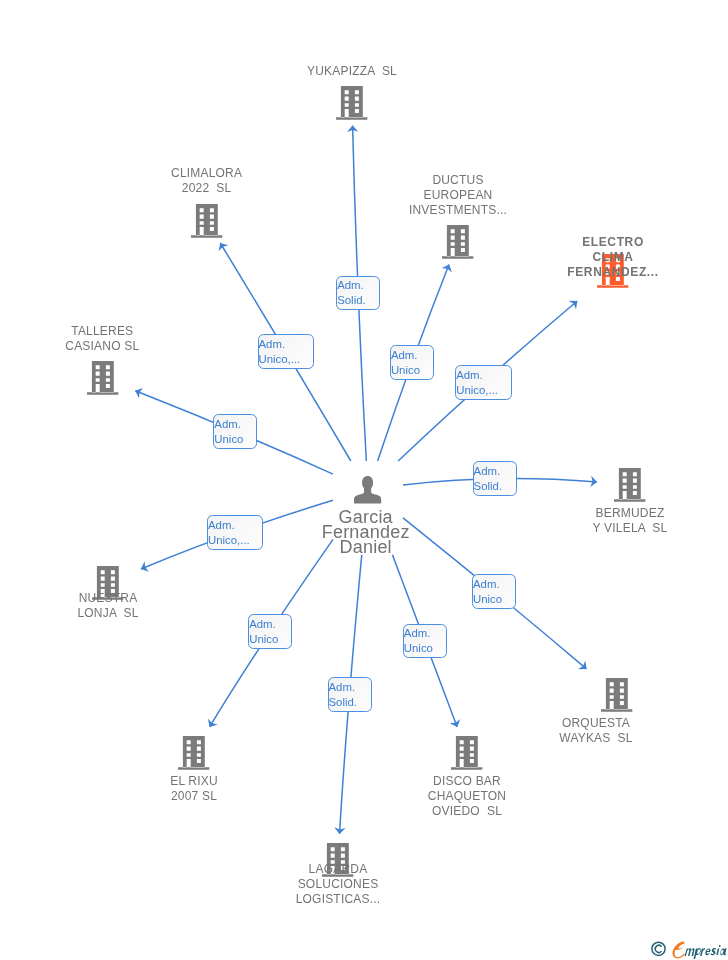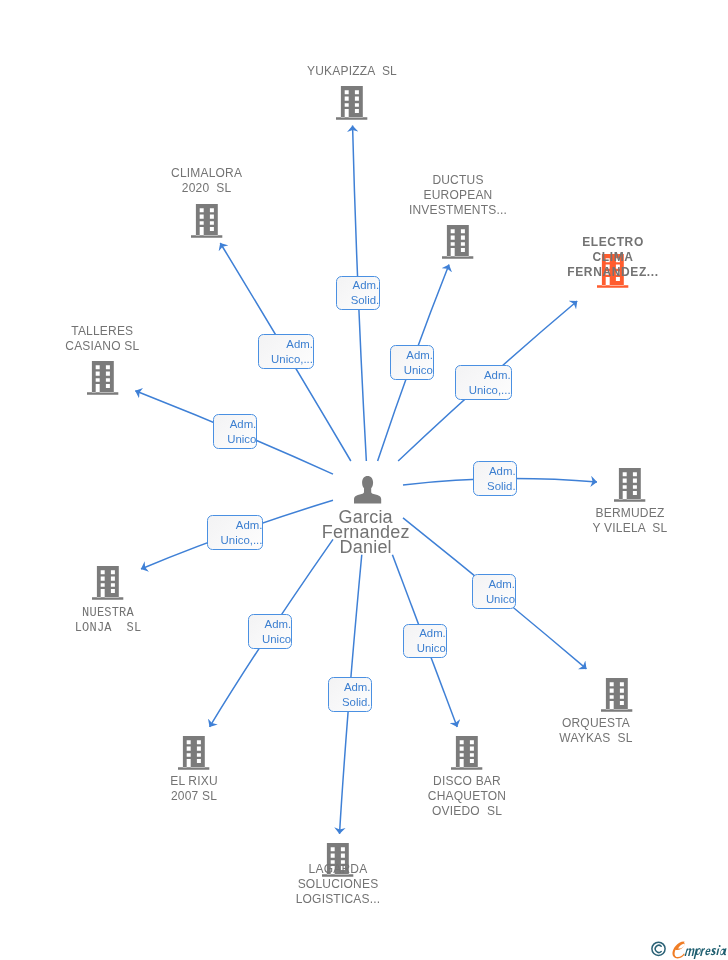--- a/index.html
+++ b/index.html
@@ -2,21 +2,21 @@
 <html><head>
 <meta charset="utf-8">
 <style>
   html,body{margin:0;padding:0;background:#fff;}
   body{width:728px;height:960px;font-family:"Liberation Sans",sans-serif;overflow:hidden;position:relative;}
   #stage{position:absolute;left:0;top:0;width:728px;height:960px;}
   svg#edges-layer{position:absolute;left:0;top:0;width:728px;height:960px;overflow:visible;}
   .nodelabel{position:absolute;text-align:center;color:#737373;font-size:12px;line-height:15px;letter-spacing:0.2px;white-space:pre;}
   .nodelabel.b{font-weight:bold;letter-spacing:0.62px;}
   .nodelabel.person{font-size:18px;line-height:15px;}
-  .edgelabel{position:absolute;box-sizing:border-box;border:1.5px solid #4a90e2;border-radius:5.5px;background:linear-gradient(135deg,#f3f3f4 0%,#f7f7f8 40%,#fdfdfd 100%);color:#3c7fd0;font-size:11.4px;line-height:15px;text-align:right;padding-top:1.5px;white-space:pre;}
+  .edgelabel{position:absolute;box-sizing:border-box;border:1.5px solid #4a90e2;border-radius:5.5px;background:linear-gradient(135deg,#f3f3f4 0%,#f7f7f8 40%,#fdfdfd 100%);color:#3c7fd0;font-size:11.4px;line-height:15px;text-align:left;padding-top:1.5px;white-space:pre;}
   .logo{position:absolute;left:650px;top:936px;width:78px;height:22px;}
   .logo svg{position:absolute;left:0;top:0;overflow:visible;}
   .logo-e{fill:#f07d25;}
   .logo-rest{fill:#1f5f70;}
 </style>
 </head>
 <body>
 
 <div id="stage">
   <svg id="edges-layer" viewBox="0 0 728 960">
@@ -43,21 +43,21 @@
           <path fill="#7b7b7b" fill-rule="evenodd" d="M4.9,0 L26.799999999999997,0 L26.799999999999997,31.8 L4.9,31.8 Z M0,31.3 L31.3,31.3 L31.3,33.8 L0,33.8 Z M8.7,4.2 L12.7,4.2 L12.7,8.2 L8.7,8.2 Z M18.9,4.2 L22.9,4.2 L22.9,8.2 L18.9,8.2 Z M8.7,10.6 L12.7,10.6 L12.7,14.8 L8.7,14.8 Z M18.9,10.6 L22.9,10.6 L22.9,14.8 L18.9,14.8 Z M8.7,17.3 L12.7,17.3 L12.7,20.8 L8.7,20.8 Z M18.9,17.3 L22.9,17.3 L22.9,20.8 L18.9,20.8 Z M8.7,22.9 L12.7,22.9 L12.7,31.799999999999997 L8.7,31.799999999999997 Z M18.9,22.9 L22.9,22.9 L22.9,27.099999999999998 L18.9,27.099999999999998 Z "></path>
         </svg>
       </div>
       <div class="nodelabel" style="width: 200px; left: 252px; top: 63.6px;">YUKAPIZZA  SL</div>
       <div style="position: absolute; left: 190.95px; top: 203.6px; width: 31.3px; height: 33.8px;">
         <svg viewBox="0 0 31.3 33.8" width="31.3" height="33.8" style="position: absolute; left: 0px; top: 0px; overflow: visible;">
           <path fill="#7b7b7b" fill-rule="evenodd" d="M4.9,0 L26.799999999999997,0 L26.799999999999997,31.8 L4.9,31.8 Z M0,31.3 L31.3,31.3 L31.3,33.8 L0,33.8 Z M8.7,4.2 L12.7,4.2 L12.7,8.2 L8.7,8.2 Z M18.9,4.2 L22.9,4.2 L22.9,8.2 L18.9,8.2 Z M8.7,10.6 L12.7,10.6 L12.7,14.8 L8.7,14.8 Z M18.9,10.6 L22.9,10.6 L22.9,14.8 L18.9,14.8 Z M8.7,17.3 L12.7,17.3 L12.7,20.8 L8.7,20.8 Z M18.9,17.3 L22.9,17.3 L22.9,20.8 L18.9,20.8 Z M8.7,22.9 L12.7,22.9 L12.7,31.799999999999997 L8.7,31.799999999999997 Z M18.9,22.9 L22.9,22.9 L22.9,27.099999999999998 L18.9,27.099999999999998 Z "></path>
         </svg>
       </div>
       <div class="nodelabel" style="width: 200px; left: 106.6px; top: 166.1px;">CLIMALORA
-2020  SL</div>
+2022  SL</div>
       <div style="position: absolute; left: 442.35px; top: 225.1px; width: 31.3px; height: 33.8px;">
         <svg viewBox="0 0 31.3 33.8" width="31.3" height="33.8" style="position: absolute; left: 0px; top: 0px; overflow: visible;">
           <path fill="#7b7b7b" fill-rule="evenodd" d="M4.9,0 L26.799999999999997,0 L26.799999999999997,31.8 L4.9,31.8 Z M0,31.3 L31.3,31.3 L31.3,33.8 L0,33.8 Z M8.7,4.2 L12.7,4.2 L12.7,8.2 L8.7,8.2 Z M18.9,4.2 L22.9,4.2 L22.9,8.2 L18.9,8.2 Z M8.7,10.6 L12.7,10.6 L12.7,14.8 L8.7,14.8 Z M18.9,10.6 L22.9,10.6 L22.9,14.8 L18.9,14.8 Z M8.7,17.3 L12.7,17.3 L12.7,20.8 L8.7,20.8 Z M18.9,17.3 L22.9,17.3 L22.9,20.8 L18.9,20.8 Z M8.7,22.9 L12.7,22.9 L12.7,31.799999999999997 L8.7,31.799999999999997 Z M18.9,22.9 L22.9,22.9 L22.9,27.099999999999998 L18.9,27.099999999999998 Z "></path>
         </svg>
       </div>
       <div class="nodelabel" style="width: 200px; left: 358px; top: 172.6px;">DUCTUS
 EUROPEAN
 INVESTMENTS...</div>
       <div style="position: absolute; left: 597.35px; top: 254.1px; width: 31.3px; height: 33.8px;">
         <svg viewBox="0 0 31.3 33.8" width="31.3" height="33.8" style="position: absolute; left: 0px; top: 0px; overflow: visible;">
@@ -79,21 +79,21 @@
           <path fill="#7b7b7b" fill-rule="evenodd" d="M4.9,0 L26.799999999999997,0 L26.799999999999997,31.8 L4.9,31.8 Z M0,31.3 L31.3,31.3 L31.3,33.8 L0,33.8 Z M8.7,4.2 L12.7,4.2 L12.7,8.2 L8.7,8.2 Z M18.9,4.2 L22.9,4.2 L22.9,8.2 L18.9,8.2 Z M8.7,10.6 L12.7,10.6 L12.7,14.8 L8.7,14.8 Z M18.9,10.6 L22.9,10.6 L22.9,14.8 L18.9,14.8 Z M8.7,17.3 L12.7,17.3 L12.7,20.8 L8.7,20.8 Z M18.9,17.3 L22.9,17.3 L22.9,20.8 L18.9,20.8 Z M8.7,22.9 L12.7,22.9 L12.7,31.799999999999997 L8.7,31.799999999999997 Z M18.9,22.9 L22.9,22.9 L22.9,27.099999999999998 L18.9,27.099999999999998 Z "></path>
         </svg>
       </div>
       <div class="nodelabel" style="width: 200px; left: 530px; top: 506.1px;">BERMUDEZ
 Y VILELA  SL</div>
       <div style="position: absolute; left: 92.35px; top: 566.1px; width: 31.3px; height: 33.8px;">
         <svg viewBox="0 0 31.3 33.8" width="31.3" height="33.8" style="position: absolute; left: 0px; top: 0px; overflow: visible;">
           <path fill="#7b7b7b" fill-rule="evenodd" d="M4.9,0 L26.799999999999997,0 L26.799999999999997,31.8 L4.9,31.8 Z M0,31.3 L31.3,31.3 L31.3,33.8 L0,33.8 Z M8.7,4.2 L12.7,4.2 L12.7,8.2 L8.7,8.2 Z M18.9,4.2 L22.9,4.2 L22.9,8.2 L18.9,8.2 Z M8.7,10.6 L12.7,10.6 L12.7,14.8 L8.7,14.8 Z M18.9,10.6 L22.9,10.6 L22.9,14.8 L18.9,14.8 Z M8.7,17.3 L12.7,17.3 L12.7,20.8 L8.7,20.8 Z M18.9,17.3 L22.9,17.3 L22.9,20.8 L18.9,20.8 Z M8.7,22.9 L12.7,22.9 L12.7,31.799999999999997 L8.7,31.799999999999997 Z M18.9,22.9 L22.9,22.9 L22.9,27.099999999999998 L18.9,27.099999999999998 Z "></path>
         </svg>
       </div>
-      <div class="nodelabel" style="width: 200px; left: 8px; top: 606px; font-family: Liberation Mono, monospace;">NUESTRA
+      <div class="nodelabel" style="width: 200px; left: 8px; top: 591px;">NUESTRA
 LONJA  SL</div>
       <div style="position: absolute; left: 601.35px; top: 678.1px; width: 31.3px; height: 33.8px;">
         <svg viewBox="0 0 31.3 33.8" width="31.3" height="33.8" style="position: absolute; left: 0px; top: 0px; overflow: visible;">
           <path fill="#7b7b7b" fill-rule="evenodd" d="M4.9,0 L26.799999999999997,0 L26.799999999999997,31.8 L4.9,31.8 Z M0,31.3 L31.3,31.3 L31.3,33.8 L0,33.8 Z M8.7,4.2 L12.7,4.2 L12.7,8.2 L8.7,8.2 Z M18.9,4.2 L22.9,4.2 L22.9,8.2 L18.9,8.2 Z M8.7,10.6 L12.7,10.6 L12.7,14.8 L8.7,14.8 Z M18.9,10.6 L22.9,10.6 L22.9,14.8 L18.9,14.8 Z M8.7,17.3 L12.7,17.3 L12.7,20.8 L8.7,20.8 Z M18.9,17.3 L22.9,17.3 L22.9,20.8 L18.9,20.8 Z M8.7,22.9 L12.7,22.9 L12.7,31.799999999999997 L8.7,31.799999999999997 Z M18.9,22.9 L22.9,22.9 L22.9,27.099999999999998 L18.9,27.099999999999998 Z "></path>
         </svg>
       </div>
       <div class="nodelabel" style="width: 200px; left: 496px; top: 716.1px;">ORQUESTA
 WAYKAS  SL</div>
       <div style="position: absolute; left: 178.35px; top: 736.1px; width: 31.3px; height: 33.8px;">
         <svg viewBox="0 0 31.3 33.8" width="31.3" height="33.8" style="position: absolute; left: 0px; top: 0px; overflow: visible;">

